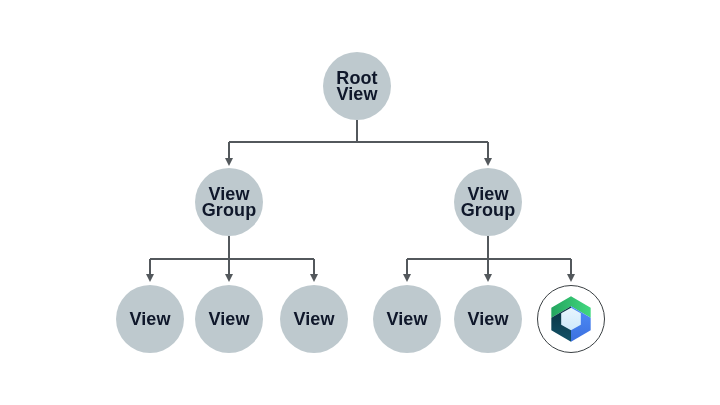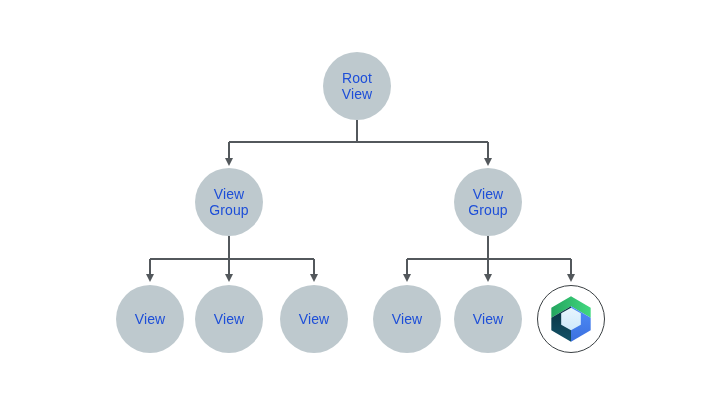--- a/index.html
+++ b/index.html
@@ -3,22 +3,22 @@
 <meta charset="utf-8">
 <style>
   html,body{margin:0;padding:0;background:#ffffff;}
   .stage{position:relative;width:720px;height:405px;background:#ffffff;overflow:hidden;
          font-family:"Liberation Sans",sans-serif;}
   .connectors{position:absolute;left:0;top:0;width:720px;height:405px;}
   .lines{fill:none;stroke:#53585c;stroke-width:2;}
   .arrows{fill:#53585c;stroke:none;}
   .node{position:absolute;width:68px;height:68px;border-radius:50%;background:#bec9ce;
         display:flex;align-items:center;justify-content:center;}
-  .node-label{font-size:14px;line-height:16.5px;color:#1d4ed8;text-align:center;
-              white-space:pre-line;letter-spacing:0.1px;}
+  .node-label{font-size:18px;line-height:16.5px;color:#0f172a;text-align:center;
+              white-space:pre-line;letter-spacing:0.1px;font-weight:bold;}
   .n-root{left:323px;top:52px;}
   .n-vgl{left:195px;top:168px;}
   .n-vgr{left:454px;top:168px;}
   .n-v1{left:116px;top:285px;}
   .n-v2{left:195px;top:285px;}
   .n-v3{left:280px;top:285px;}
   .n-v4{left:373px;top:285px;}
   .n-v5{left:454px;top:285px;}
   .n-compose{left:537px;top:285px;background:#ffffff;border:1.4px solid #3a4043;
              box-sizing:border-box;}

